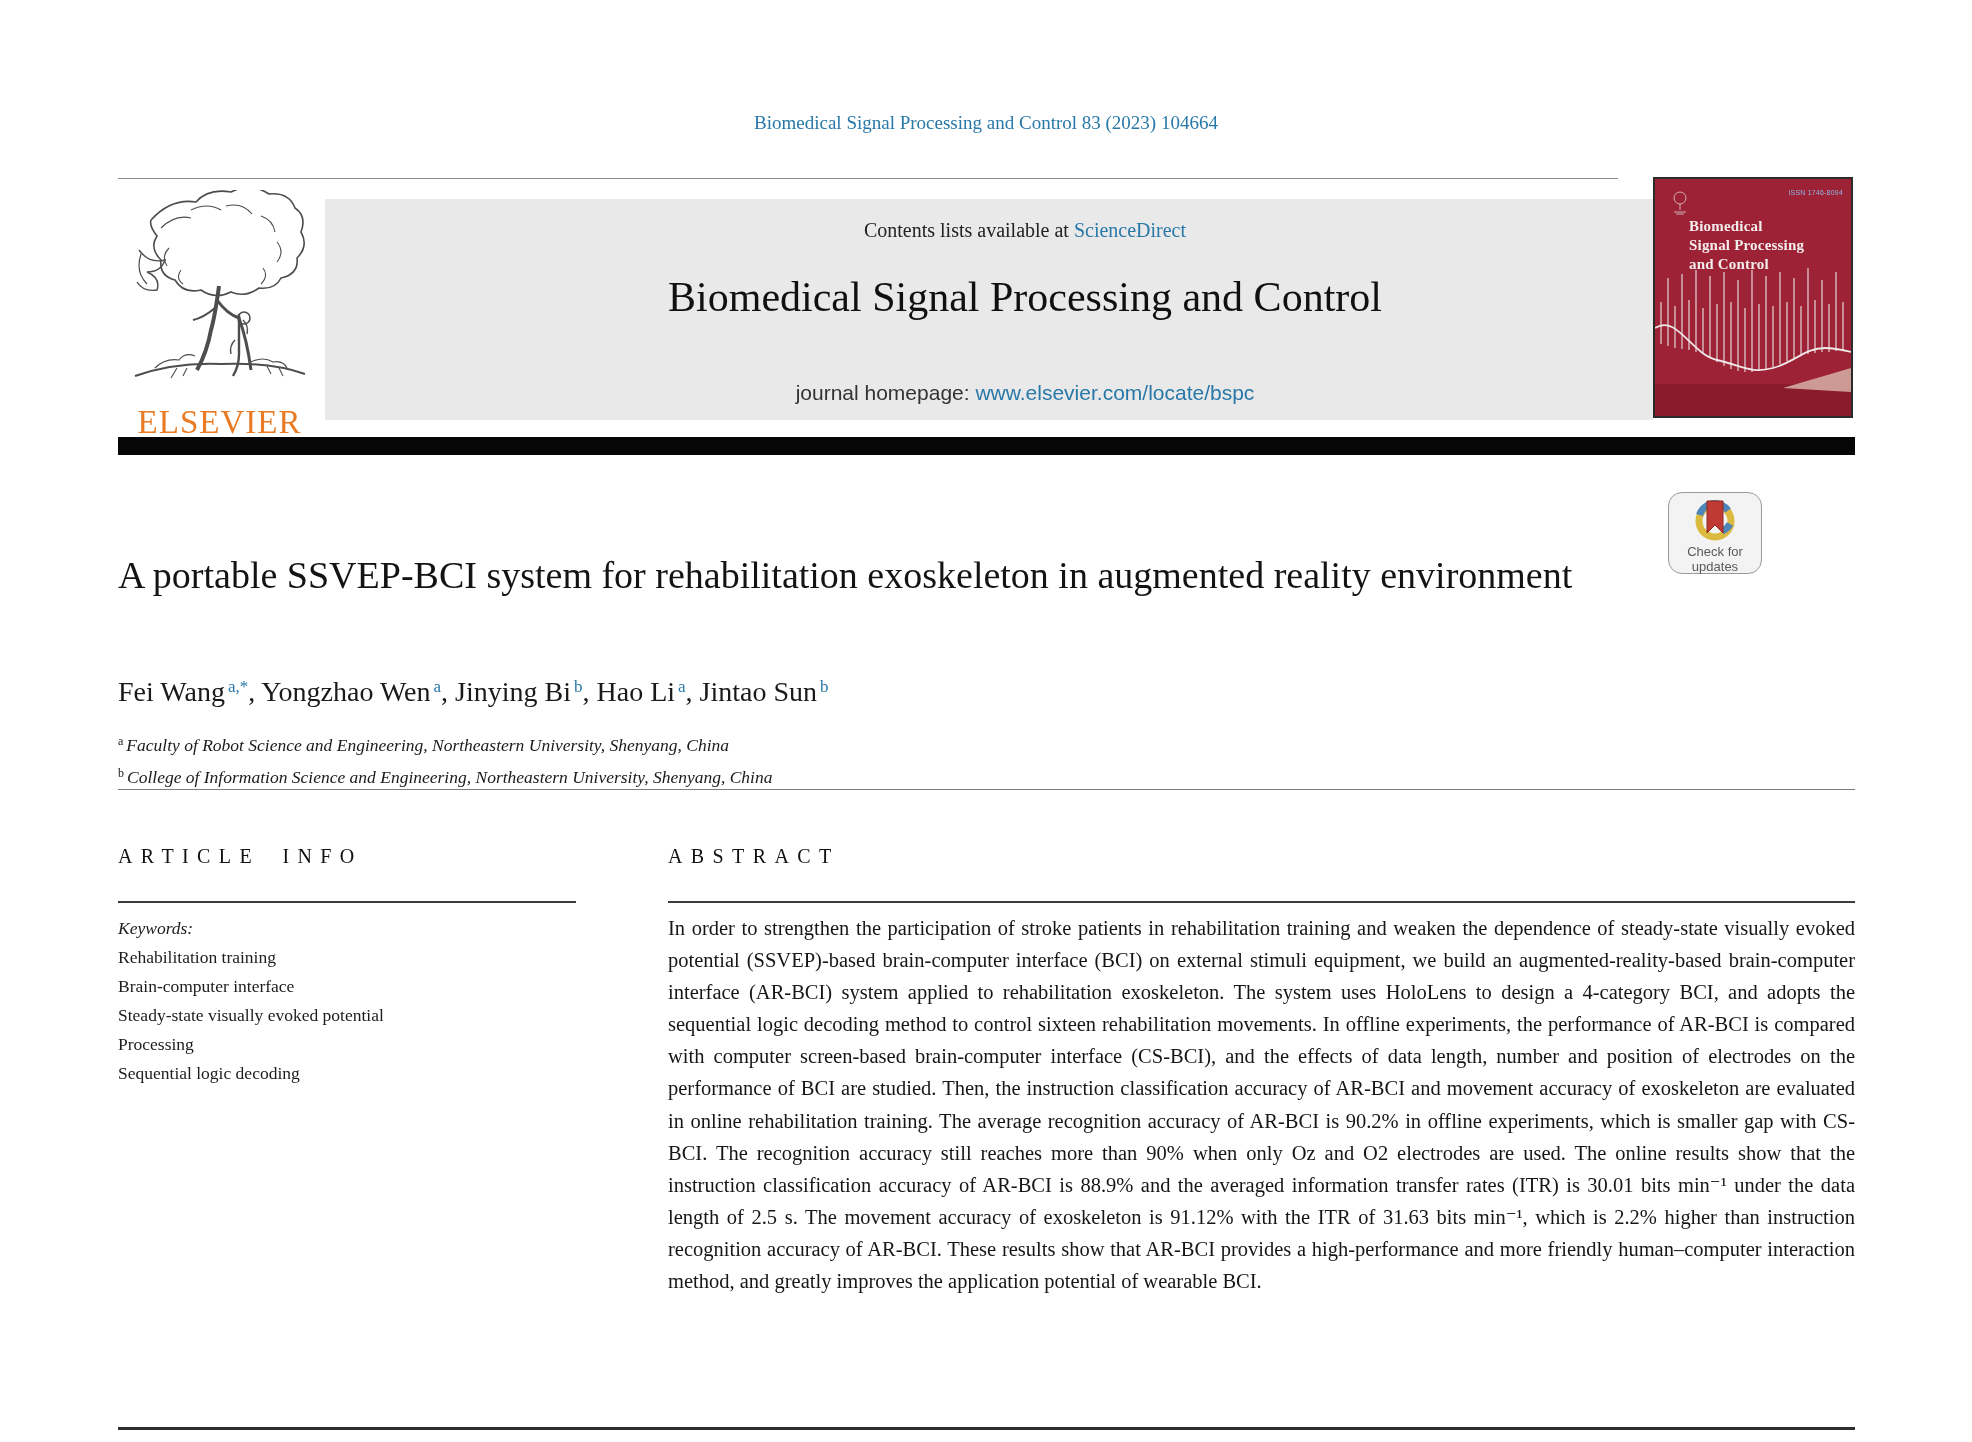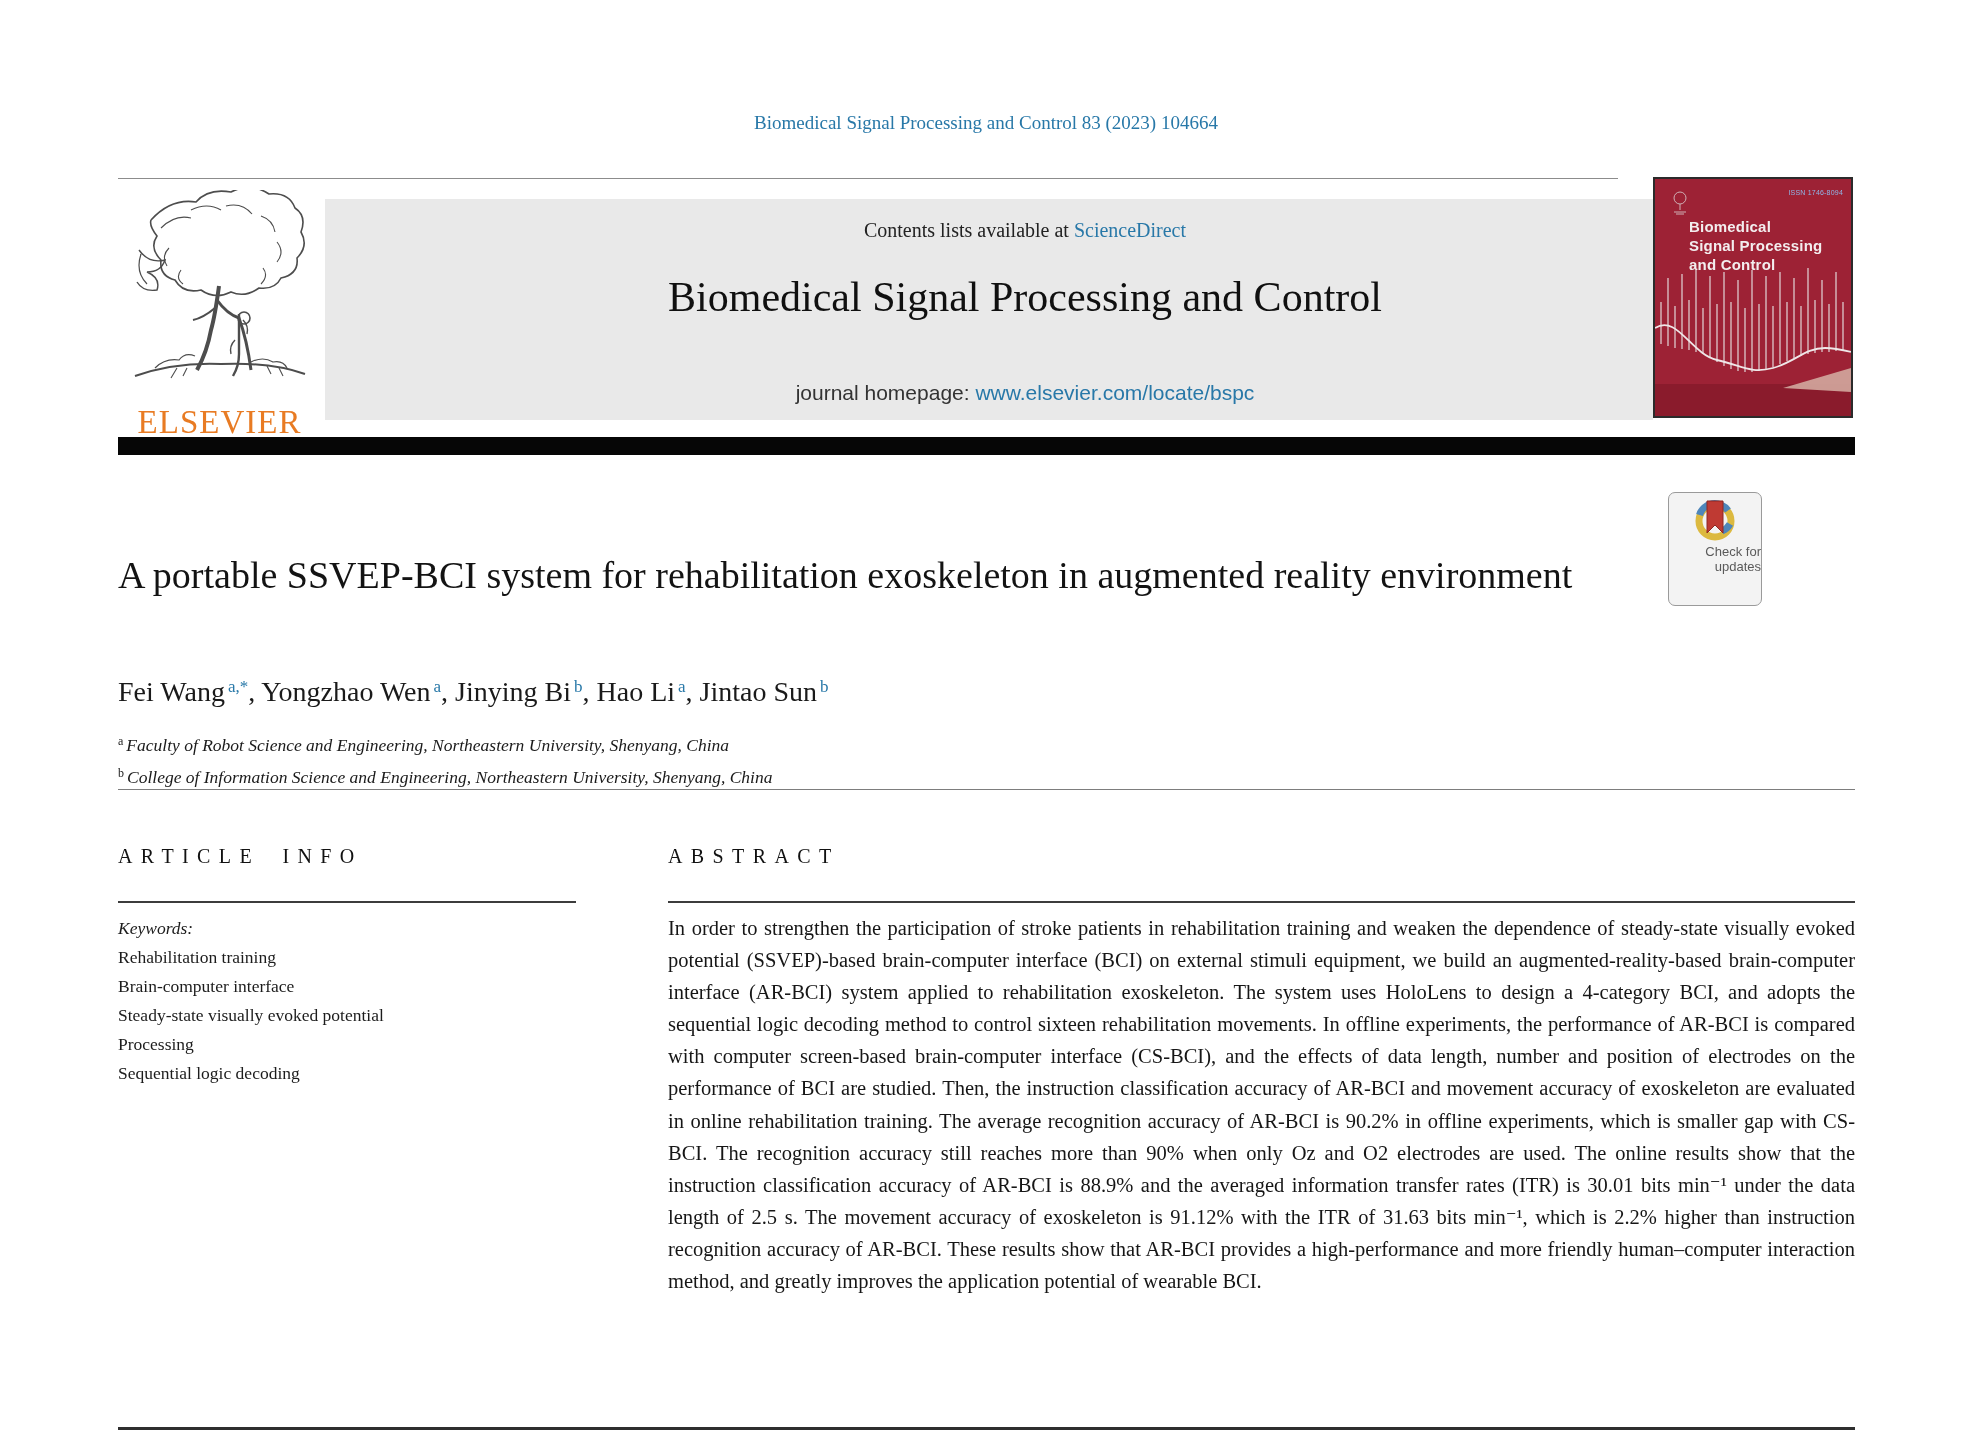--- a/index.html
+++ b/index.html
@@ -24,29 +24,29 @@
   .homepage-line{position:absolute;top:182px;width:100%;text-align:center;font-size:21px;color:#333;
                  font-family:"Liberation Sans","DejaVu Sans",sans-serif;}
   .link{color:#2878a8;text-decoration:none;cursor:pointer;}
 
   
   .cover{position:absolute;left:1653px;top:177px;width:200px;height:241px;background:#9d2235;
          border:2px solid #2b2b2b;box-sizing:border-box;overflow:hidden;cursor:pointer;}
   .cover-emblem{position:absolute;left:14px;top:11px;opacity:.85;}
   .cover-issn{position:absolute;right:8px;top:10px;font-size:7px;color:#8fb7e8;
               font-family:"Liberation Sans",sans-serif;letter-spacing:.2px;}
-  .cover-title{position:absolute;left:34px;top:38px;font-family:Liberation Sans, sans-serif;
+  .cover-title{position:absolute;left:34px;top:38px;font-family:Liberation Serif, serif;
                font-size:15px;font-weight:700;line-height:19px;color:#f3edee;letter-spacing:.2px;}
   .cover-art{position:absolute;left:0;bottom:0;}
 
   .black-bar{position:absolute;left:118px;top:437px;width:1737px;height:18px;background:#060606;}
 
   
-  .badge{position:absolute;left:1668px;top:492px;width:94px;height:114px;background:#f3f3f3;
-         border:1px solid #9a9a9a;border-radius:7px;box-sizing:border-box;text-align:right;cursor:pointer;}
+  .badge{position:absolute;left:1668px;top:492px;width:94px;height:82px;background:#f3f3f3;
+         border:1px solid #9a9a9a;border-radius:14px;box-sizing:border-box;text-align:center;cursor:pointer;}
   .badge svg{display:block;margin:5px auto 0;}
   .badge-text{font-family:"Liberation Sans","DejaVu Sans",sans-serif;font-size:13px;line-height:15px;color:#5a5a5a;}
 
   .title{position:absolute;left:118px;top:546px;width:1480px;margin:0;font-weight:400;
          font-size:38px;line-height:58px;color:#131313;}
 
   .authors{position:absolute;left:118px;top:676px;font-size:28px;color:#1a1a1a;}
   .author-sup{color:#2878a8;font-size:17px;vertical-align:9px;margin-left:3px;}
   .affils{position:absolute;left:118px;top:728px;font-size:17.5px;line-height:27.5px;color:#1a1a1a;}
   .affil-line{font-style:italic;}

